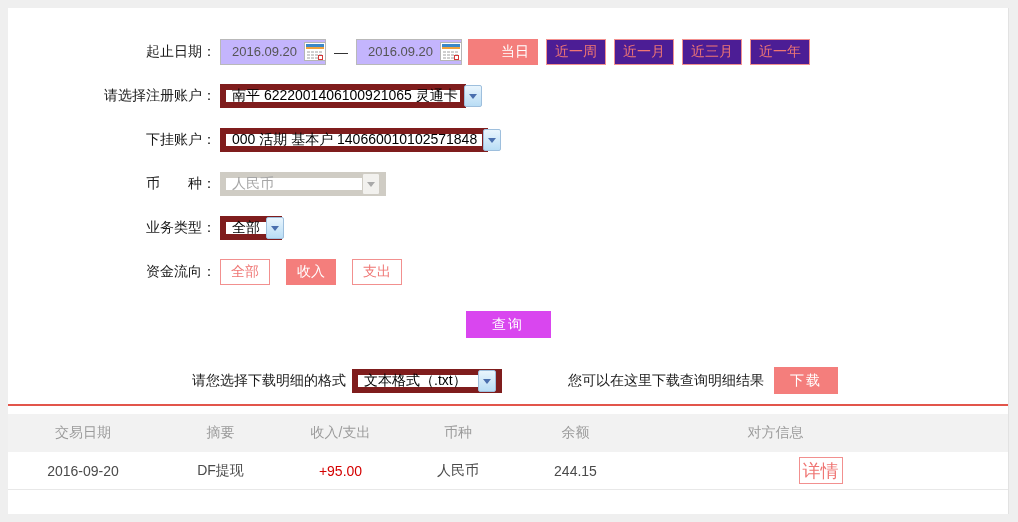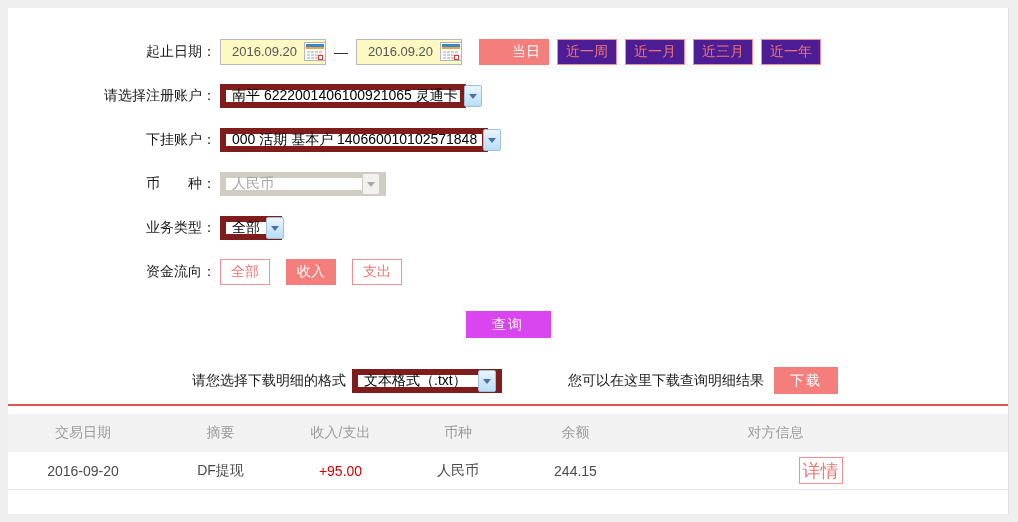--- a/index.html
+++ b/index.html
@@ -22,38 +22,38 @@
     font-size:15px; letter-spacing:1px; cursor:pointer;
   }
   
   .form { padding-top:30px; }
   .frow { display:flex; align-items:center; margin-bottom:17px; height:27px; }
   .flabel { width:208px; text-align:right; color:#1a1a1a; flex:none; }
   .fctrl { display:flex; align-items:center; margin-left:4px; }
   
   .datebox {
     display:flex; align-items:center; width:106px; height:26px;
-    border:1px solid #b9b9b9; background:#fef9c3; padding:0 4px 0 11px;
+    border:1px solid #b9b9b9; background:#c4b5fd; padding:0 4px 0 11px;
     color:#555; font-size:13px; cursor:text;
   }
   .datebox input {
     border:none; outline:none; width:72px; font-size:13px; color:#555;
     font-family:"Liberation Sans","DejaVu Sans",sans-serif; background:transparent;
   }
   .cal { flex:none; cursor:pointer; display:block; }
   .dash { margin:0 8px; color:#333; }
   
   .qbtn {
     height:26px; padding:0 8px; margin-left:8px;
     display:inline-flex; align-items:center; justify-content:center;
     border:1px solid #f2908f; color:#ef7674; background:#4c1d95;
     font-size:14px; cursor:pointer;
   }
   .qbtn.filled { background:#f47e7c; color:#fff; border-color:#f47e7c; }
-  .qbtn.first { margin-left:17px;padding-left:32px; }
+  .qbtn.first { margin-left:6px;padding-left:32px; }
   
   .sel {
     display:flex; align-items:center; height:24px; border:6px solid #7f1d1d;
     background:#fff; cursor:pointer; font-size:14px;
   }
   .sel .stext { padding:0 6px; white-space:nowrap; color:#000; }
   .sel .sarrow {
     margin-left:auto; width:18px; height:22px; flex:none;
     background:linear-gradient(#e9f5fd,#b9ddf5);
     border:1px solid #9ebfdd; border-radius:2px;

